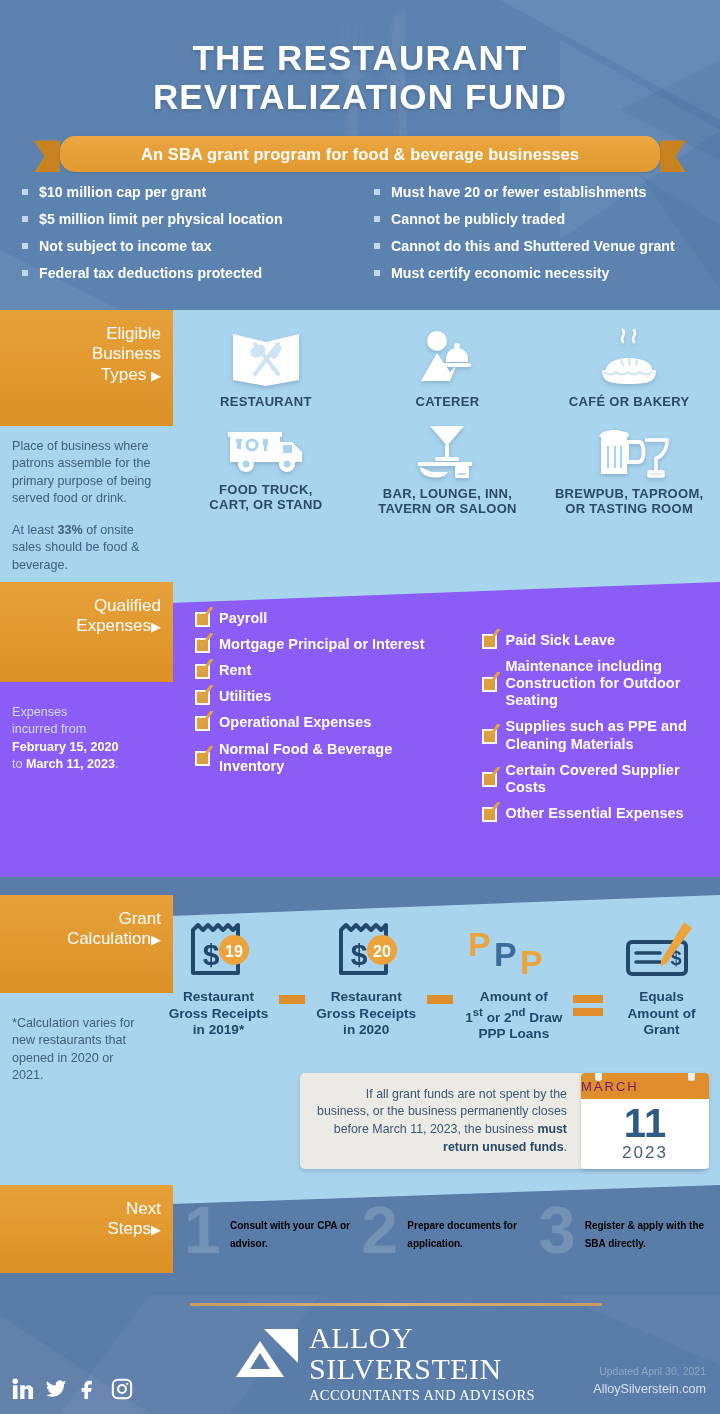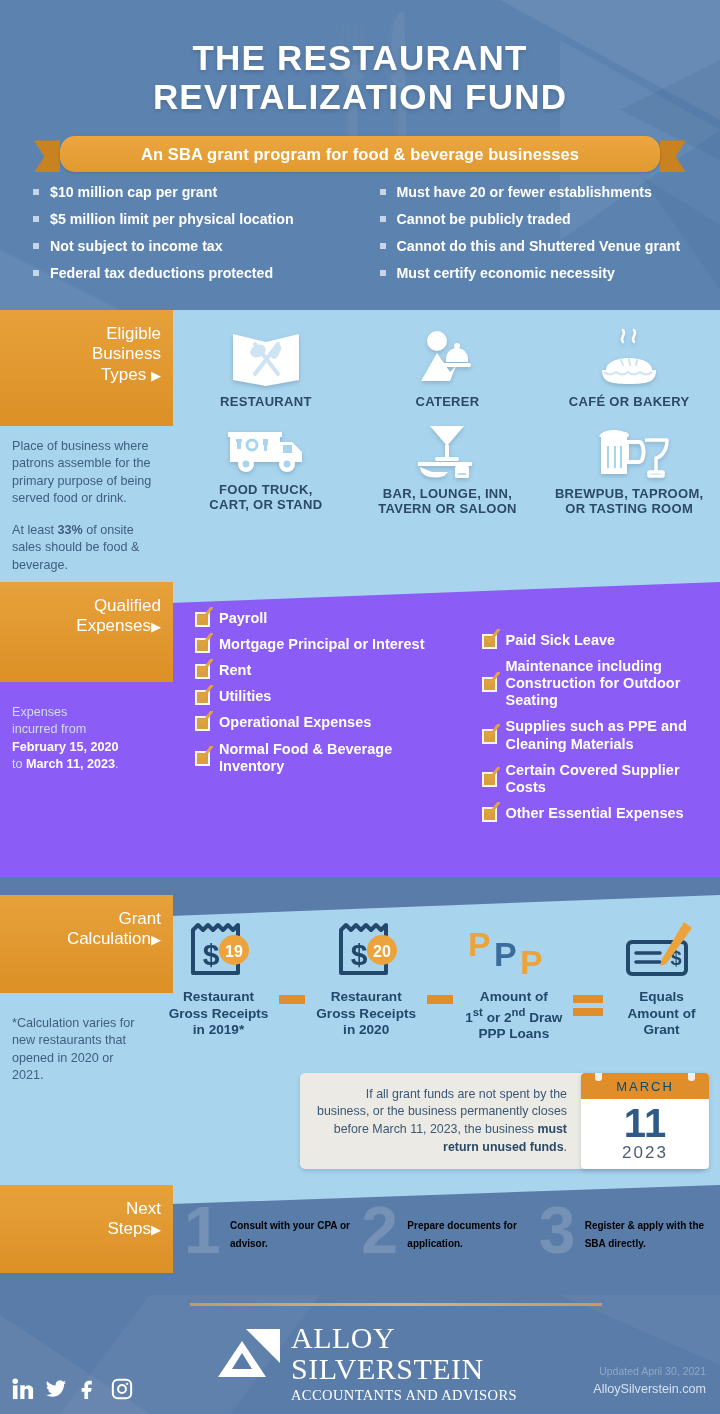--- a/index.html
+++ b/index.html
@@ -37,21 +37,21 @@
   }
   .ribbon-tail {
     position:absolute; top:4px; width:26px; height:32px;
     background:#c8821f;
   }
   .ribbon-tail.l { left:60px; transform:translateX(-26px);
      clip-path:polygon(0 0,100% 0,100% 100%,0 100%,40% 50%); }
   .ribbon-tail.r { right:60px; transform:translateX(26px);
      clip-path:polygon(0 0,100% 0,60% 50%,100% 100%,0 100%); }
   .bullets {
-    position:relative; display:flex; padding:8px 22px 0 22px;margin-left:11px;
+    position:relative; display:flex; padding:8px 22px 0 22px;
   }
   .bcol { width:50%; }
   .bcol.right { padding-left:14px; }
   .bullets li {
     list-style:none; color:#ffffff; font-size:14.2px; font-weight:bold;
     margin-bottom:10px; position:relative; padding-left:17px; line-height:1.2;
   }
   .bullets li:before {
     content:""; position:absolute; left:0; top:5px;
     width:6px; height:6px; background:#c6d6e8;
@@ -130,22 +130,22 @@
     flex:1; padding:0 14px 0 16px; color:#3a5876; font-size:12.4px;
     line-height:1.42; text-align:right;
   }
   .callout p b { color:#2a4a68; }
   .cal {
     width:128px; height:96px; background:#ffffff; border-radius:4px;
     overflow:hidden; box-shadow:0 2px 4px rgba(30,60,90,.2);
     flex:0 0 auto; margin-right:-4px;
   }
   .cal-top {
-    height:26px; background:#e08e2b; color:#0c4a6e; font-size:13px;
-    letter-spacing:2px; display:flex; align-items:center; justify-content:center;
+    height:26px; background:#e08e2b; color:#701a75; font-size:13px;
+    letter-spacing:2px; display:flex; align-items:center; justify-content:flex-start;
     position:relative;
   }
   .cal-ring { position:absolute; top:-5px; width:7px; height:13px; background:#f0f0f0; border-radius:3px; }
   .cal-ring.a { left:14px; } .cal-ring.b { right:14px; }
   .cal-day { text-align:center; font-size:40px; font-weight:bold; color:#2f5a86; line-height:1.0; margin-top:4px; }
   .cal-yr { text-align:center; font-size:17px; color:#4a5d72; letter-spacing:2px; }
 
   
   #next { top:1185px; height:110px; background:#5a7ca8; }
   #next .slant {
@@ -157,21 +157,21 @@
   .step .num {
     position:absolute; left:-4px; top:-18px; font-size:66px; font-weight:bold;
     color:#ffffff; opacity:.16; line-height:1;
   }
   .step .txt { color:#000000; font-size:10px; font-weight:bold; line-height:1.28; }
 
   
   #footer { top:1295px; height:119px; background:#5a7ca8; }
   .divider { position:absolute; left:190px; top:8px; width:412px; height:3px;
     background:linear-gradient(90deg,#c79a62,#e0b07a,#c79a62); }
-  .logo { position:absolute; left:216px; top:28px; display:flex; align-items:flex-start; }
+  .logo { position:absolute; left:234px; top:28px; display:flex; align-items:flex-start; }
   .logo-mark { width:66px; height:64px; margin-right:9px; margin-top:4px; }
   .logo-text { color:#ffffff; font-family:"Liberation Serif", serif; }
   .logo-l1 { font-size:30px; letter-spacing:.5px; line-height:1.0; }
   .logo-l2 { font-size:30px; letter-spacing:.5px; line-height:1.05; }
   .logo-l3 { font-size:14.5px; letter-spacing:.4px; margin-top:2px; }
   .social { position:absolute; left:12px; bottom:14px; display:flex; gap:11px; align-items:center; }
   .social svg { display:block; }
   .foot-right { position:absolute; right:14px; bottom:18px; text-align:right; }
   .foot-upd { color:#8fa9c6; font-size:10.5px; margin-bottom:5px; }
   .foot-url { color:#d4e1ef; font-size:12.6px; }

